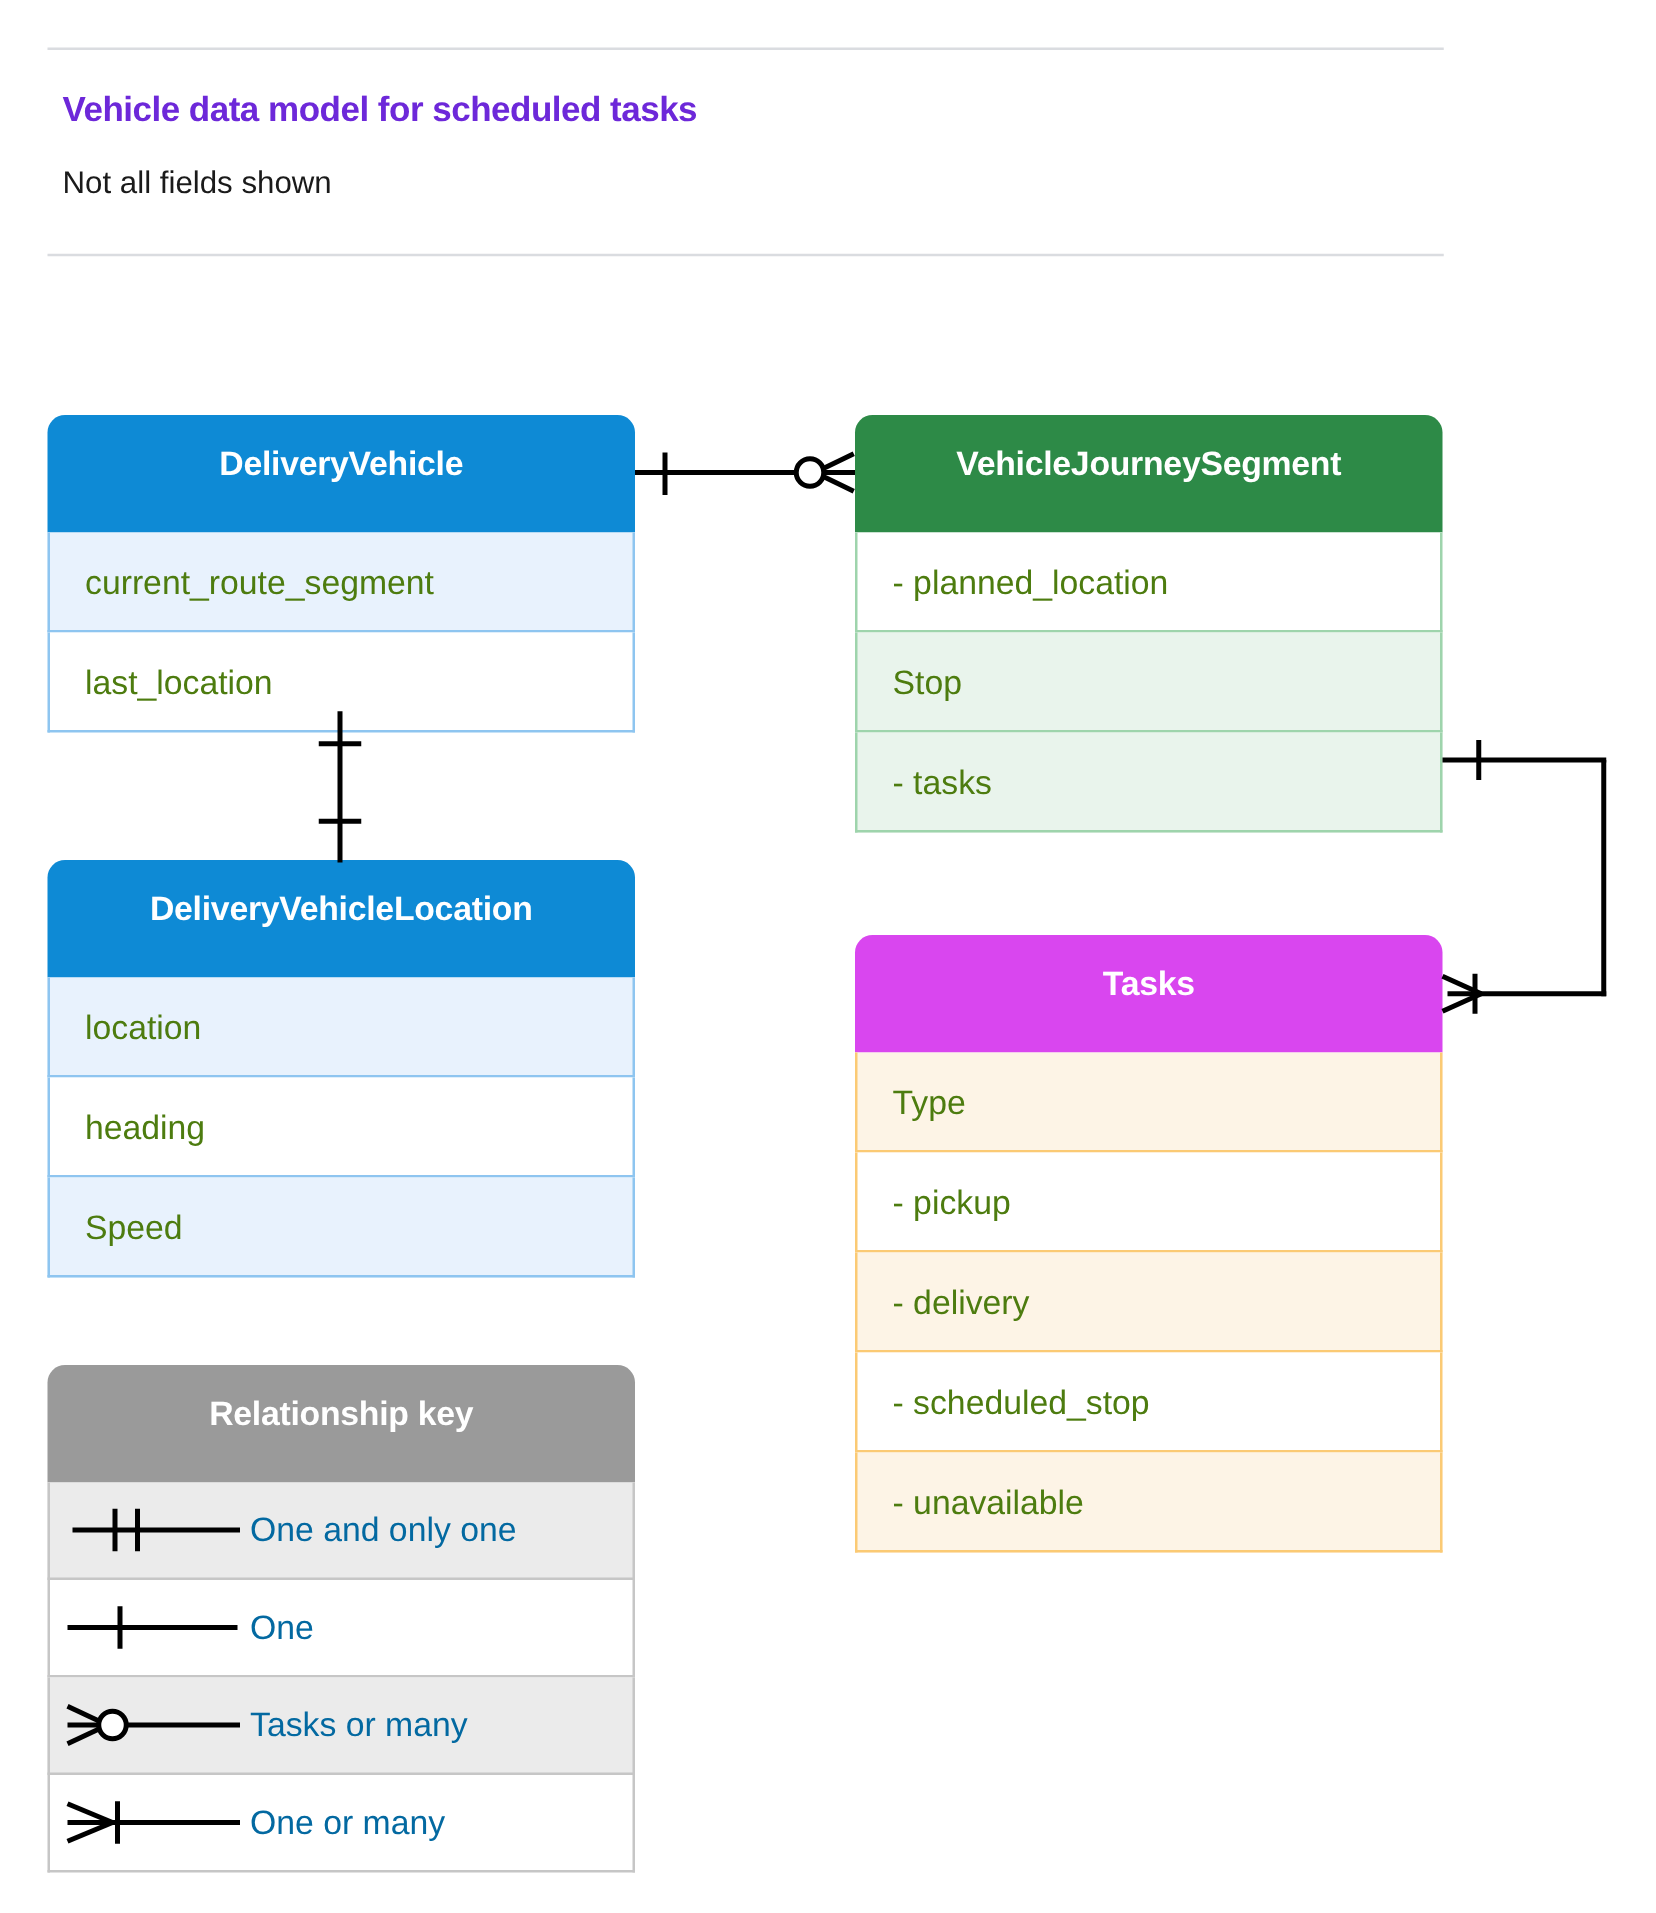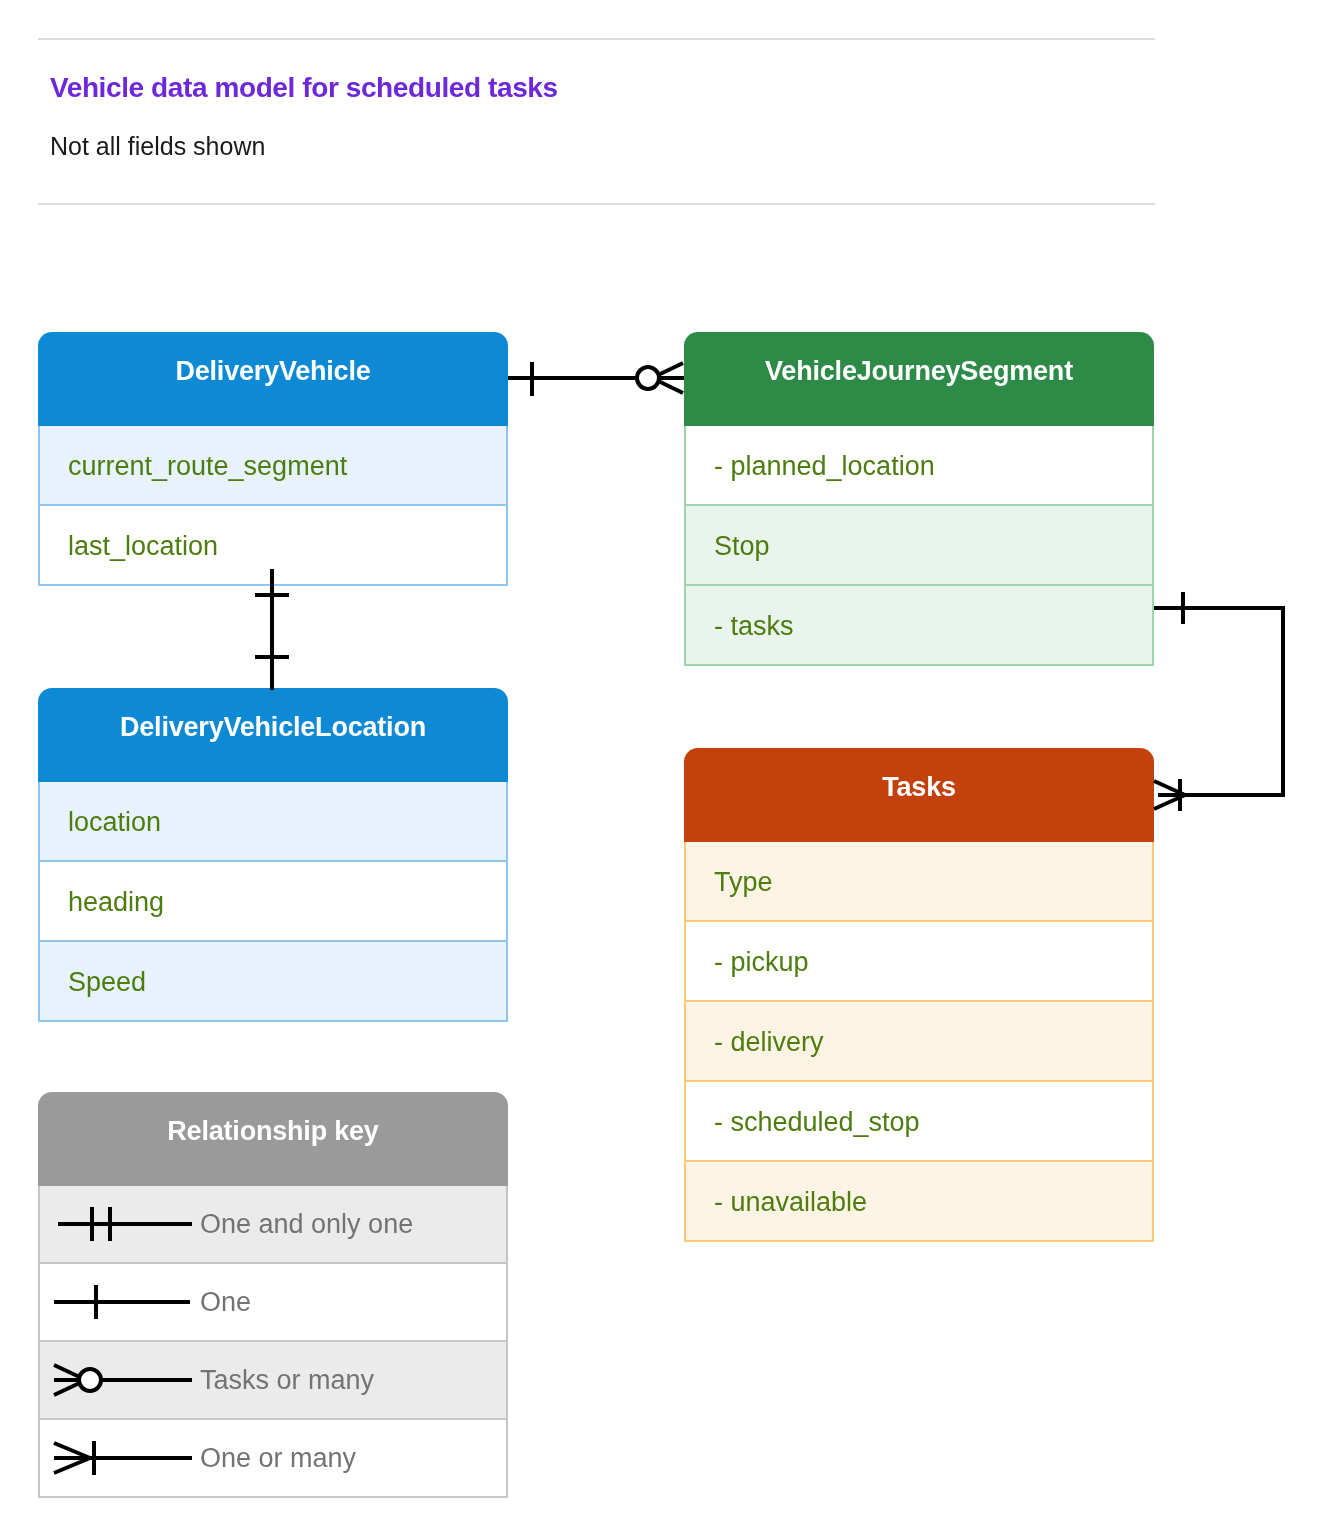--- a/index.html
+++ b/index.html
@@ -89,21 +89,21 @@
   .theme-blue .entity-row.odd  { background: #e8f2fd; }
   .theme-blue .entity-row.even { background: #ffffff; }
 
   
   .theme-green .entity-header { background: #2d8a47; }
   .theme-green .entity-row { border-color: #9ed4ac; }
   .theme-green .entity-row.odd  { background: #e9f4ec; }
   .theme-green .entity-row.even { background: #ffffff; }
 
   
-  .theme-orange .entity-header { background: #c2410c; }
+  .theme-orange .entity-header { background: #d946ef; }
   .theme-orange .entity-row { border-color: #fbca74; }
   .theme-orange .entity-row.odd  { background: #fdf4e6; }
   .theme-orange .entity-row.even { background: #ffffff; }
 
   
   .theme-gray .entity-header { background: #9a9a9a; }
 
   
   #entity-delivery-vehicle { left: 38px; top: 332px; width: 470px; }
   #entity-vehicle-journey-segment { left: 684px; top: 332px; width: 470px; }
@@ -124,21 +124,21 @@
   .legend-row.odd  { background: #ebebeb; }
   .legend-row.even { background: #ffffff; }
   .legend-symbol {
     width: 160px;
     flex: 0 0 160px;
     height: 78px;
     display: block;
   }
   .legend-label {
     font-size: 27px;
-    color: #737373;
+    color: #0369a1;
     white-space: nowrap;
   }
 
   
   #connectors {
     position: absolute;
     left: 0;
     top: 0;
     width: 1325px;
     height: 1530px;

